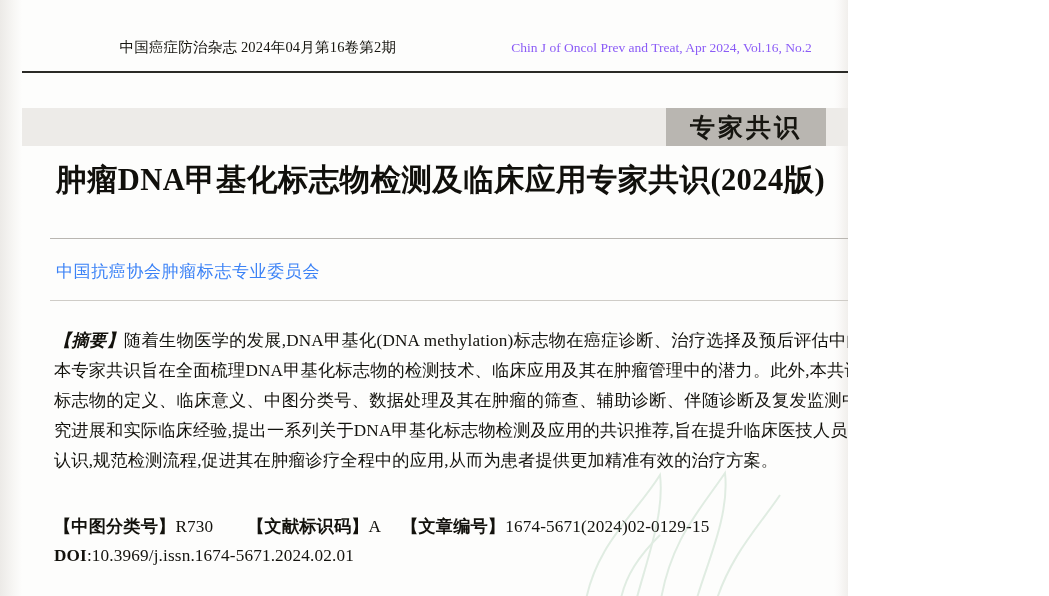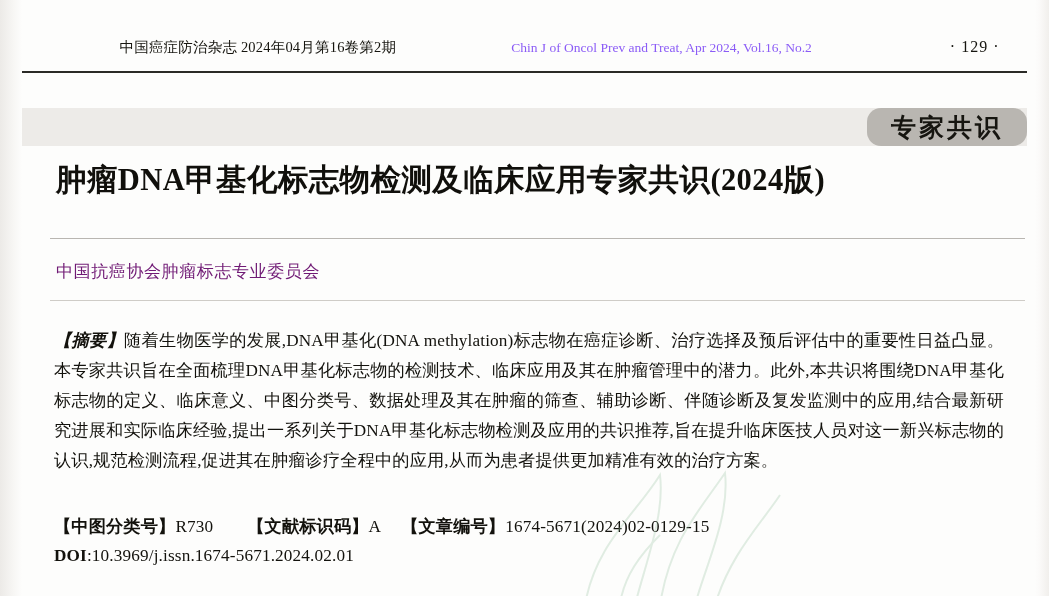--- a/index.html
+++ b/index.html
@@ -12,21 +12,21 @@
     background: #ffffff;
     font-family: "Liberation Serif", serif;
     overflow: hidden;
     position: relative;
   }
 
   
   .page {
     position: absolute;
     left: 0; top: 0;
-    width: 1049px;
+    width: 848px;
     height: 596px;
     background: #fdfdfc;
     overflow: hidden;
   }
 
   
   .scan-edge-left {
     position: absolute;
     left: 0; top: 0;
     width: 22px; height: 596px;
@@ -100,21 +100,20 @@
     width: 160px;
     height: 38px;
     background: #b9b6b1;
     display: flex;
     align-items: center;
     justify-content: center;
     font-size: 25px;
     letter-spacing: 3px;
     color: #161510;
     font-weight: 600;
-    border-radius: 14px;
   }
 
   
   .title {
     position: absolute;
     left: 56px; top: 160px;
     width: 930px;
     font-size: 30.5px;
     font-weight: bold;
     letter-spacing: 0.4px;
@@ -130,21 +129,21 @@
     height: 1px;
     background: #b9b6b1;
   }
 
   
   .committee {
     position: absolute;
     left: 56px; top: 260px;
     font-size: 17px;
     letter-spacing: 0.6px;
-    color: #701a75;
+    color: #3b82f6;
   }
 
   .rule-under-author {
     position: absolute;
     left: 50px; top: 300px;
     width: 975px;
     height: 1px;
     background: #cfccc7;
   }
 

